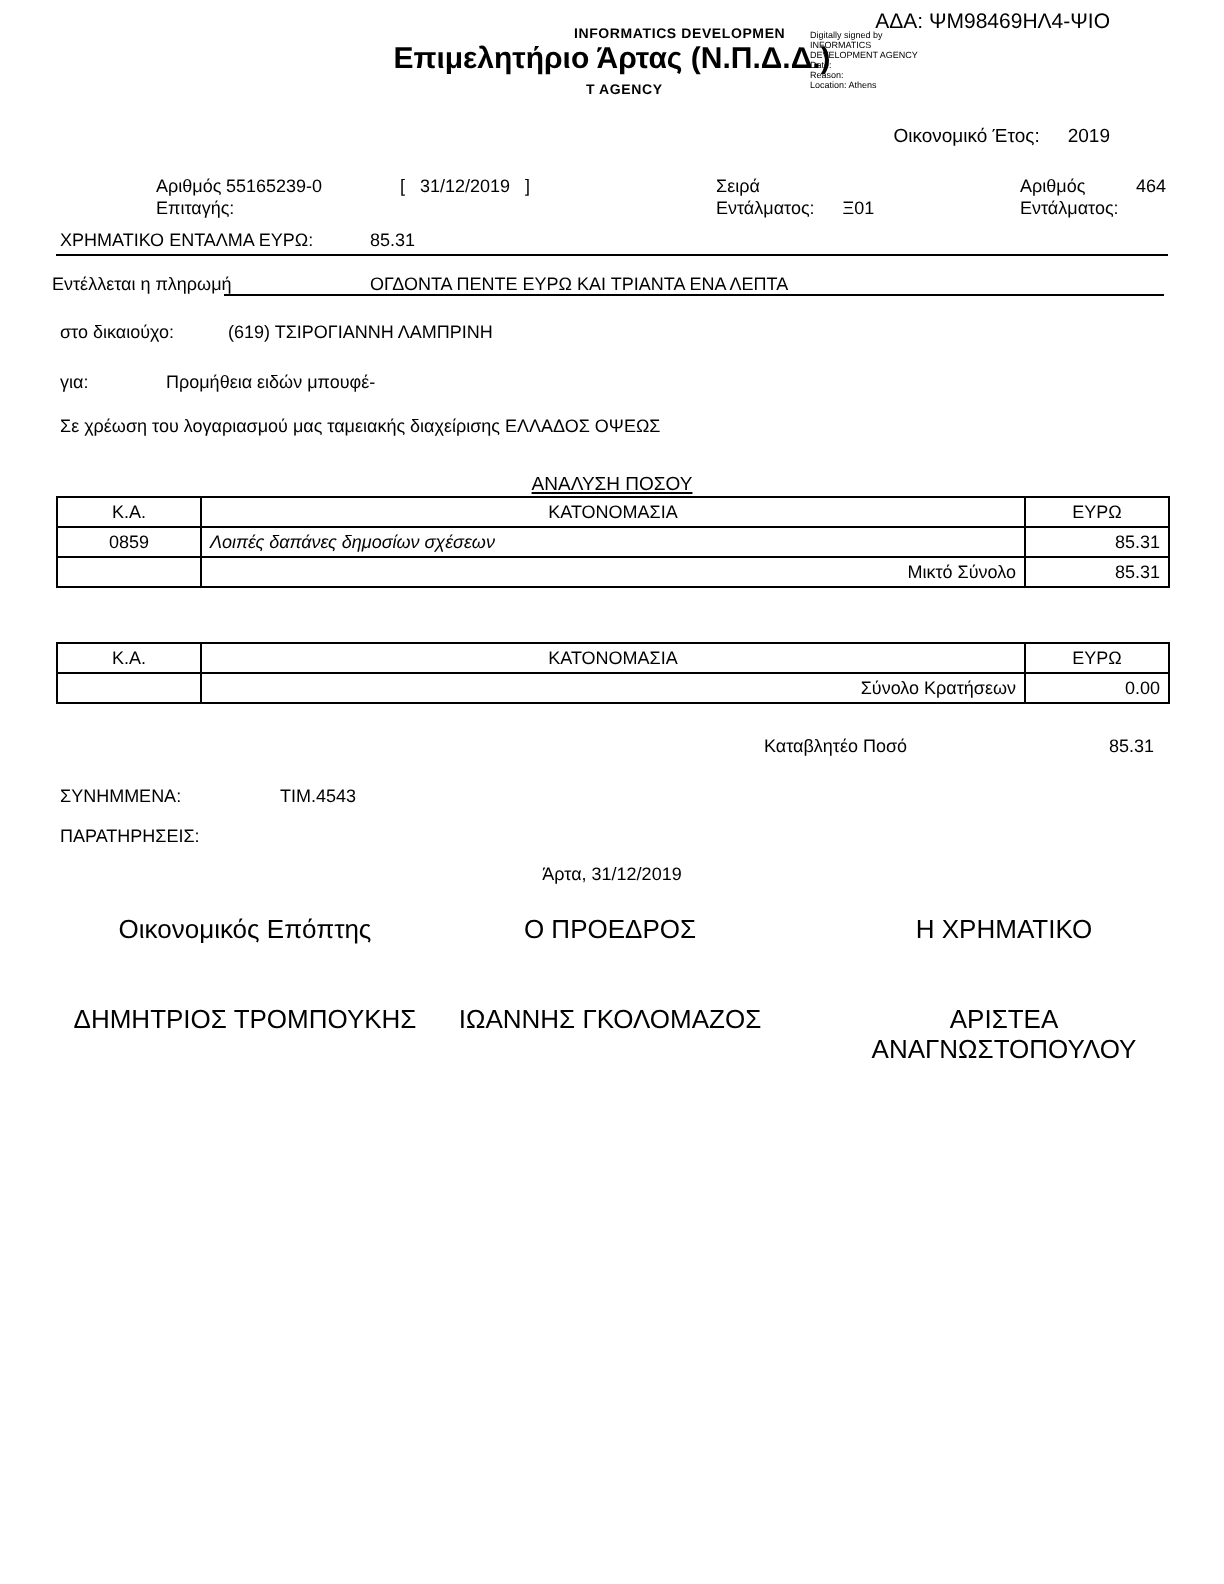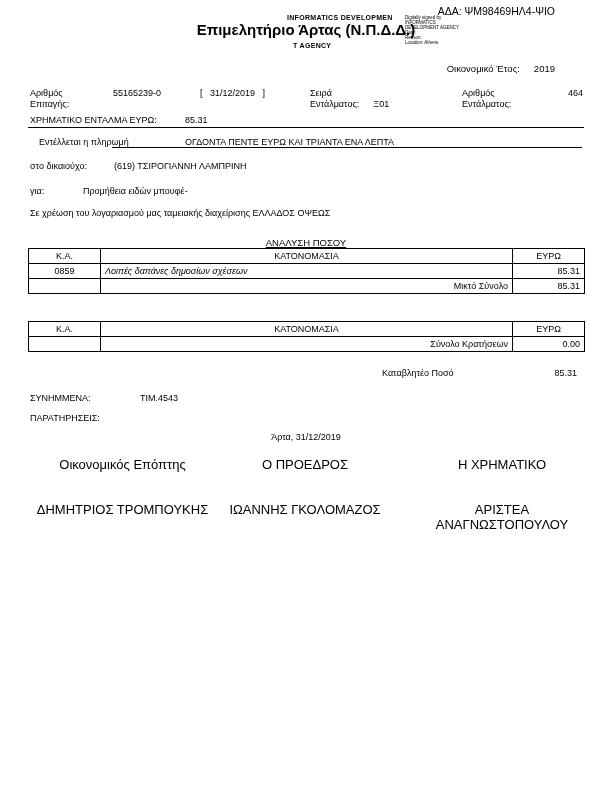--- a/index.html
+++ b/index.html
@@ -15,21 +15,21 @@
   .ada { top:5px; right:57px; font-size:10.5px; }
   .title { top:21px; left:0; width:100%; text-align:center;
            font-size:15px; font-weight:bold; margin:0; }
   .stamp { left:287px; top:14px; width:215px; height:42px; font-weight:bold; }
   .stamp-l1 { position:absolute; top:0; left:0; font-size:7px; letter-spacing:.3px; }
   .stamp-l2 { position:absolute; top:28px; left:6px; font-size:7px; letter-spacing:.3px; }
   .stamp-details { position:absolute; top:1px; left:118px;
                    font-size:4.5px; line-height:5px; font-weight:normal; }
   .fy { top:63px; right:57px; font-size:9.5px; }
   .fy .val { margin-left:14px; }
-  .lbl2 div { line-height:11px; }
+  .lbl2 div { line-height:11px;margin-left:48px; }
   .rule-row { border-bottom:1px solid #000; }
   .sec-title { left:0; width:100%; text-align:center;
                text-decoration:underline; font-size:9.5px; }
   table.doc-table { position:absolute; left:28px; width:556px;
                     border-collapse:collapse; table-layout:fixed; }
   table.doc-table th, table.doc-table td {
     border:1px solid #000; font-weight:normal; font-size:9px;
     padding:0 4px; height:15px; overflow:hidden;
   }
   .t-center { text-align:center; }
@@ -81,21 +81,21 @@
     <div>Αριθμός</div>
     <div>Εντάλματος:</div>
   </div>
   <div class="abs" style="left:568px; top:88px;">464</div>
 
   <div class="abs rule-row" style="left:28px; top:111px; width:556px; height:17px;">
     <span class="abs" style="left:2px; top:4px;">ΧΡΗΜΑΤΙΚΟ ΕΝΤΑΛΜΑ ΕΥΡΩ:</span>
     <span class="abs" style="left:157px; top:4px;">85.31</span>
   </div>
 
-  <div class="abs" style="left:39px; top:137px;">Εντέλλεται η πληρωμή</div>
+  <div class="abs" style="left:26px; top:137px;">Εντέλλεται η πληρωμή</div>
   <div class="abs rule-row" style="left:112px; top:133px; width:470px; height:15px;">
     <span class="abs" style="left:73px; top:4px;">ΟΓΔΟΝΤΑ ΠΕΝΤΕ ΕΥΡΩ ΚΑΙ ΤΡΙΑΝΤΑ ΕΝΑ ΛΕΠΤΑ</span>
   </div>
 
   <div class="abs" style="left:30px; top:161px;">στο δικαιούχο:</div>
   <div class="abs" style="left:114px; top:161px;">(619) ΤΣΙΡΟΓΙΑΝΝΗ ΛΑΜΠΡΙΝΗ</div>
 
   <div class="abs" style="left:30px; top:186px;">για:</div>
   <div class="abs" style="left:83px; top:186px;">Προμήθεια ειδών μπουφέ-</div>
 

